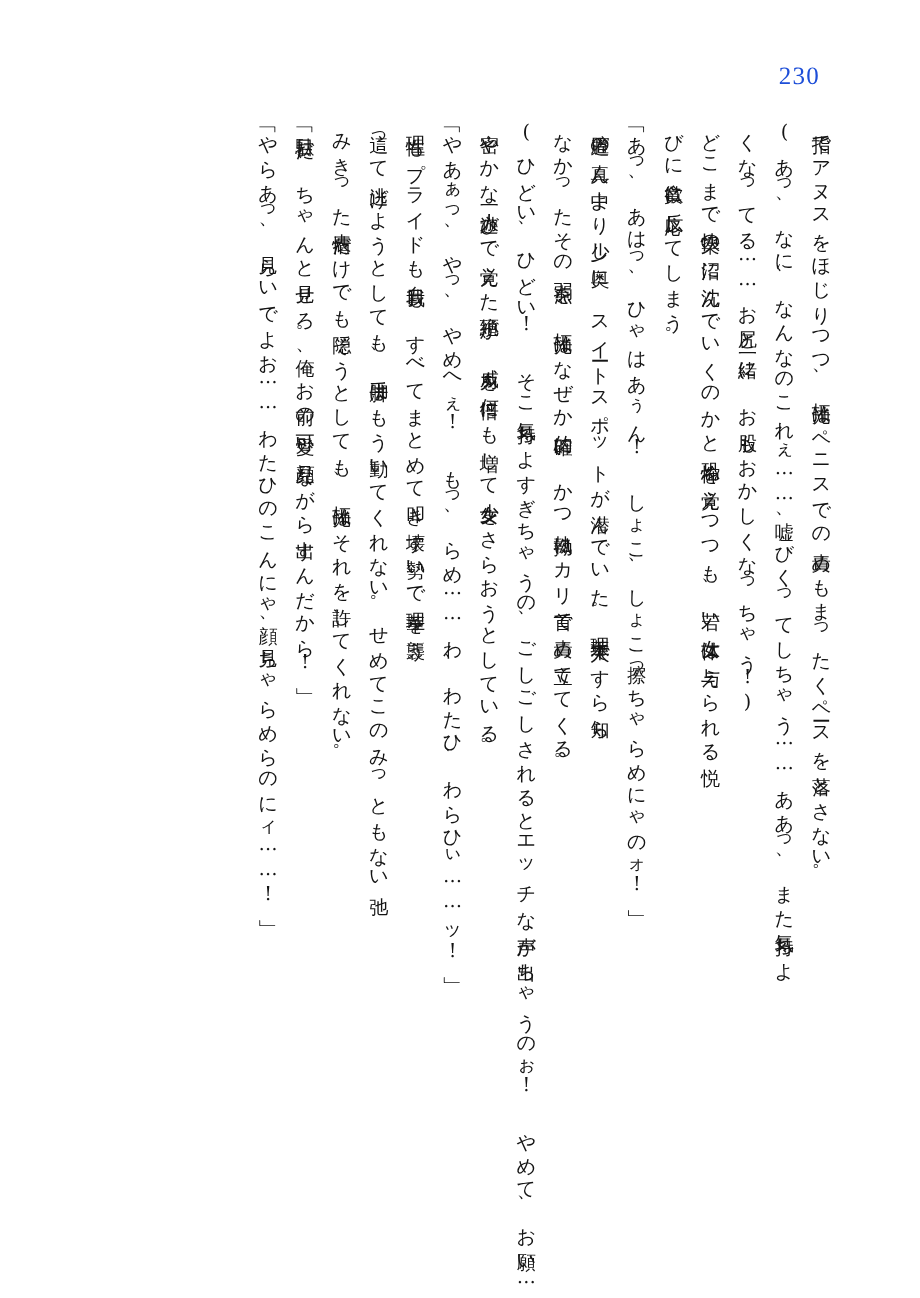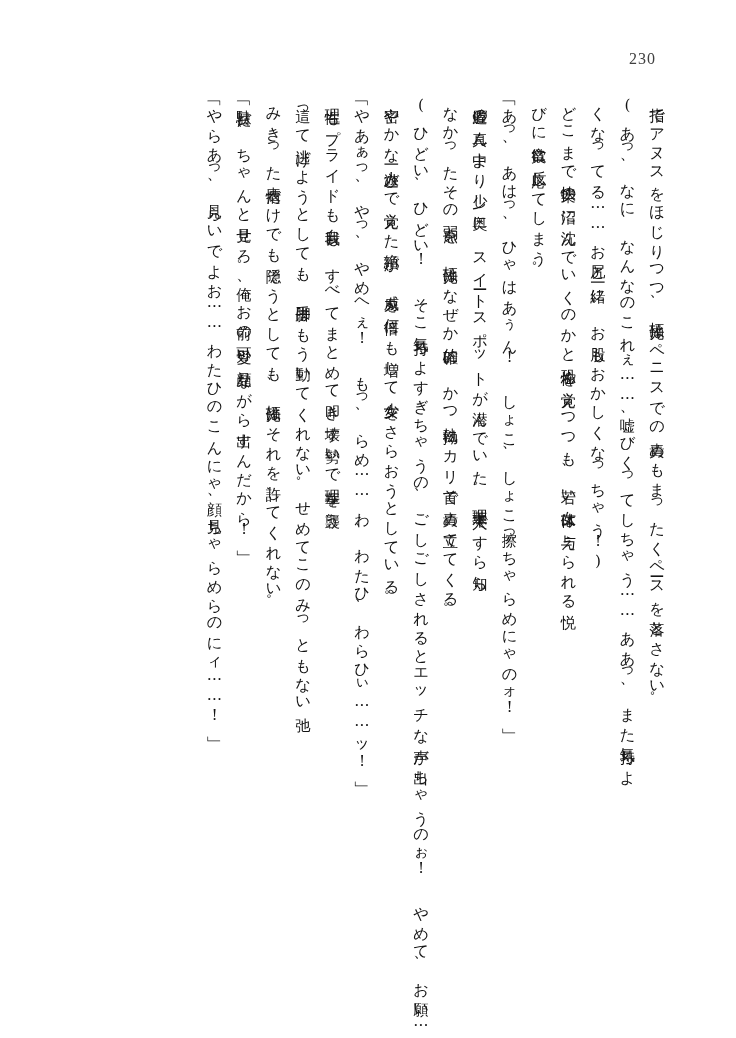--- a/index.html
+++ b/index.html
@@ -18,23 +18,23 @@
     position: relative;
     width: 736px;
     height: 1038px;
     box-sizing: border-box;
     background: #ffffff;
   }
   .page-number {
     position: absolute;
     top: 50px;
     right: 80px;
-    font-size: 16px;
+    font-size: 20px;
     letter-spacing: 1px;
-    color: #404040;
+    color: #1d4ed8;
     font-family: "Liberation Serif", serif;
   }
   .body-text {
     position: absolute;
     top: 96px;
     left: 78px;
     right: 72px;
     height: 840px;
     display: flex;
     flex-direction: row-reverse;

